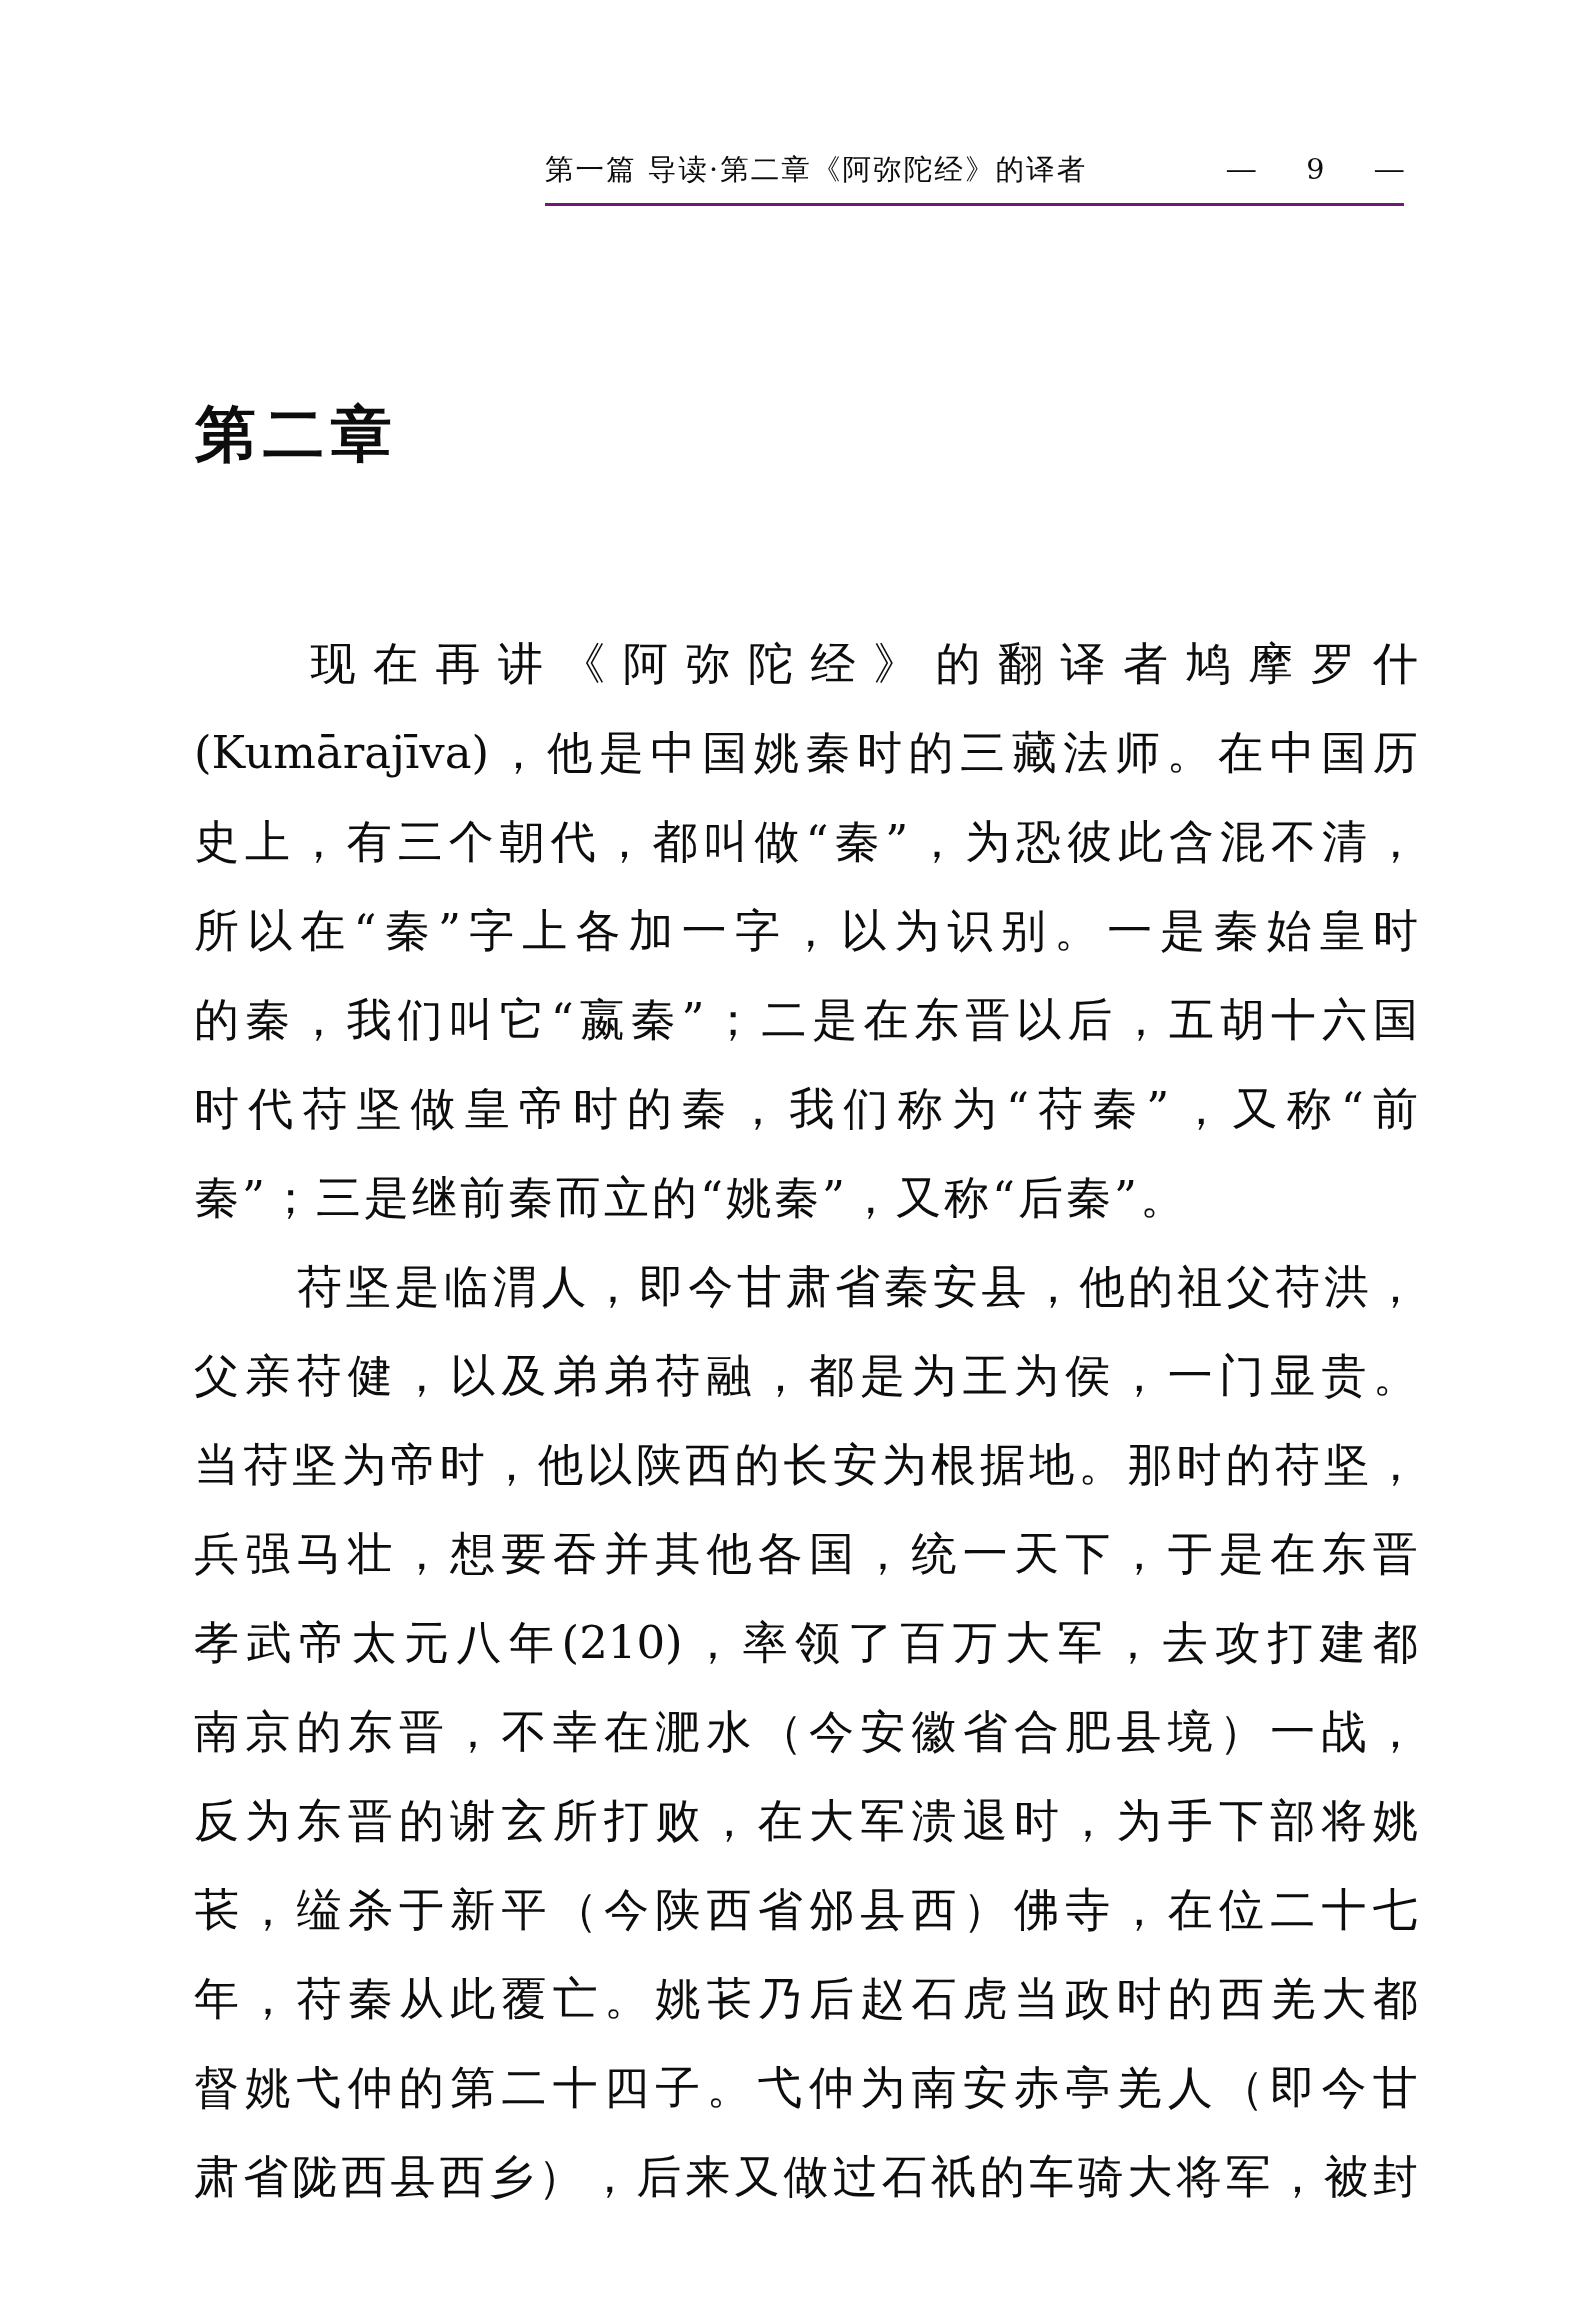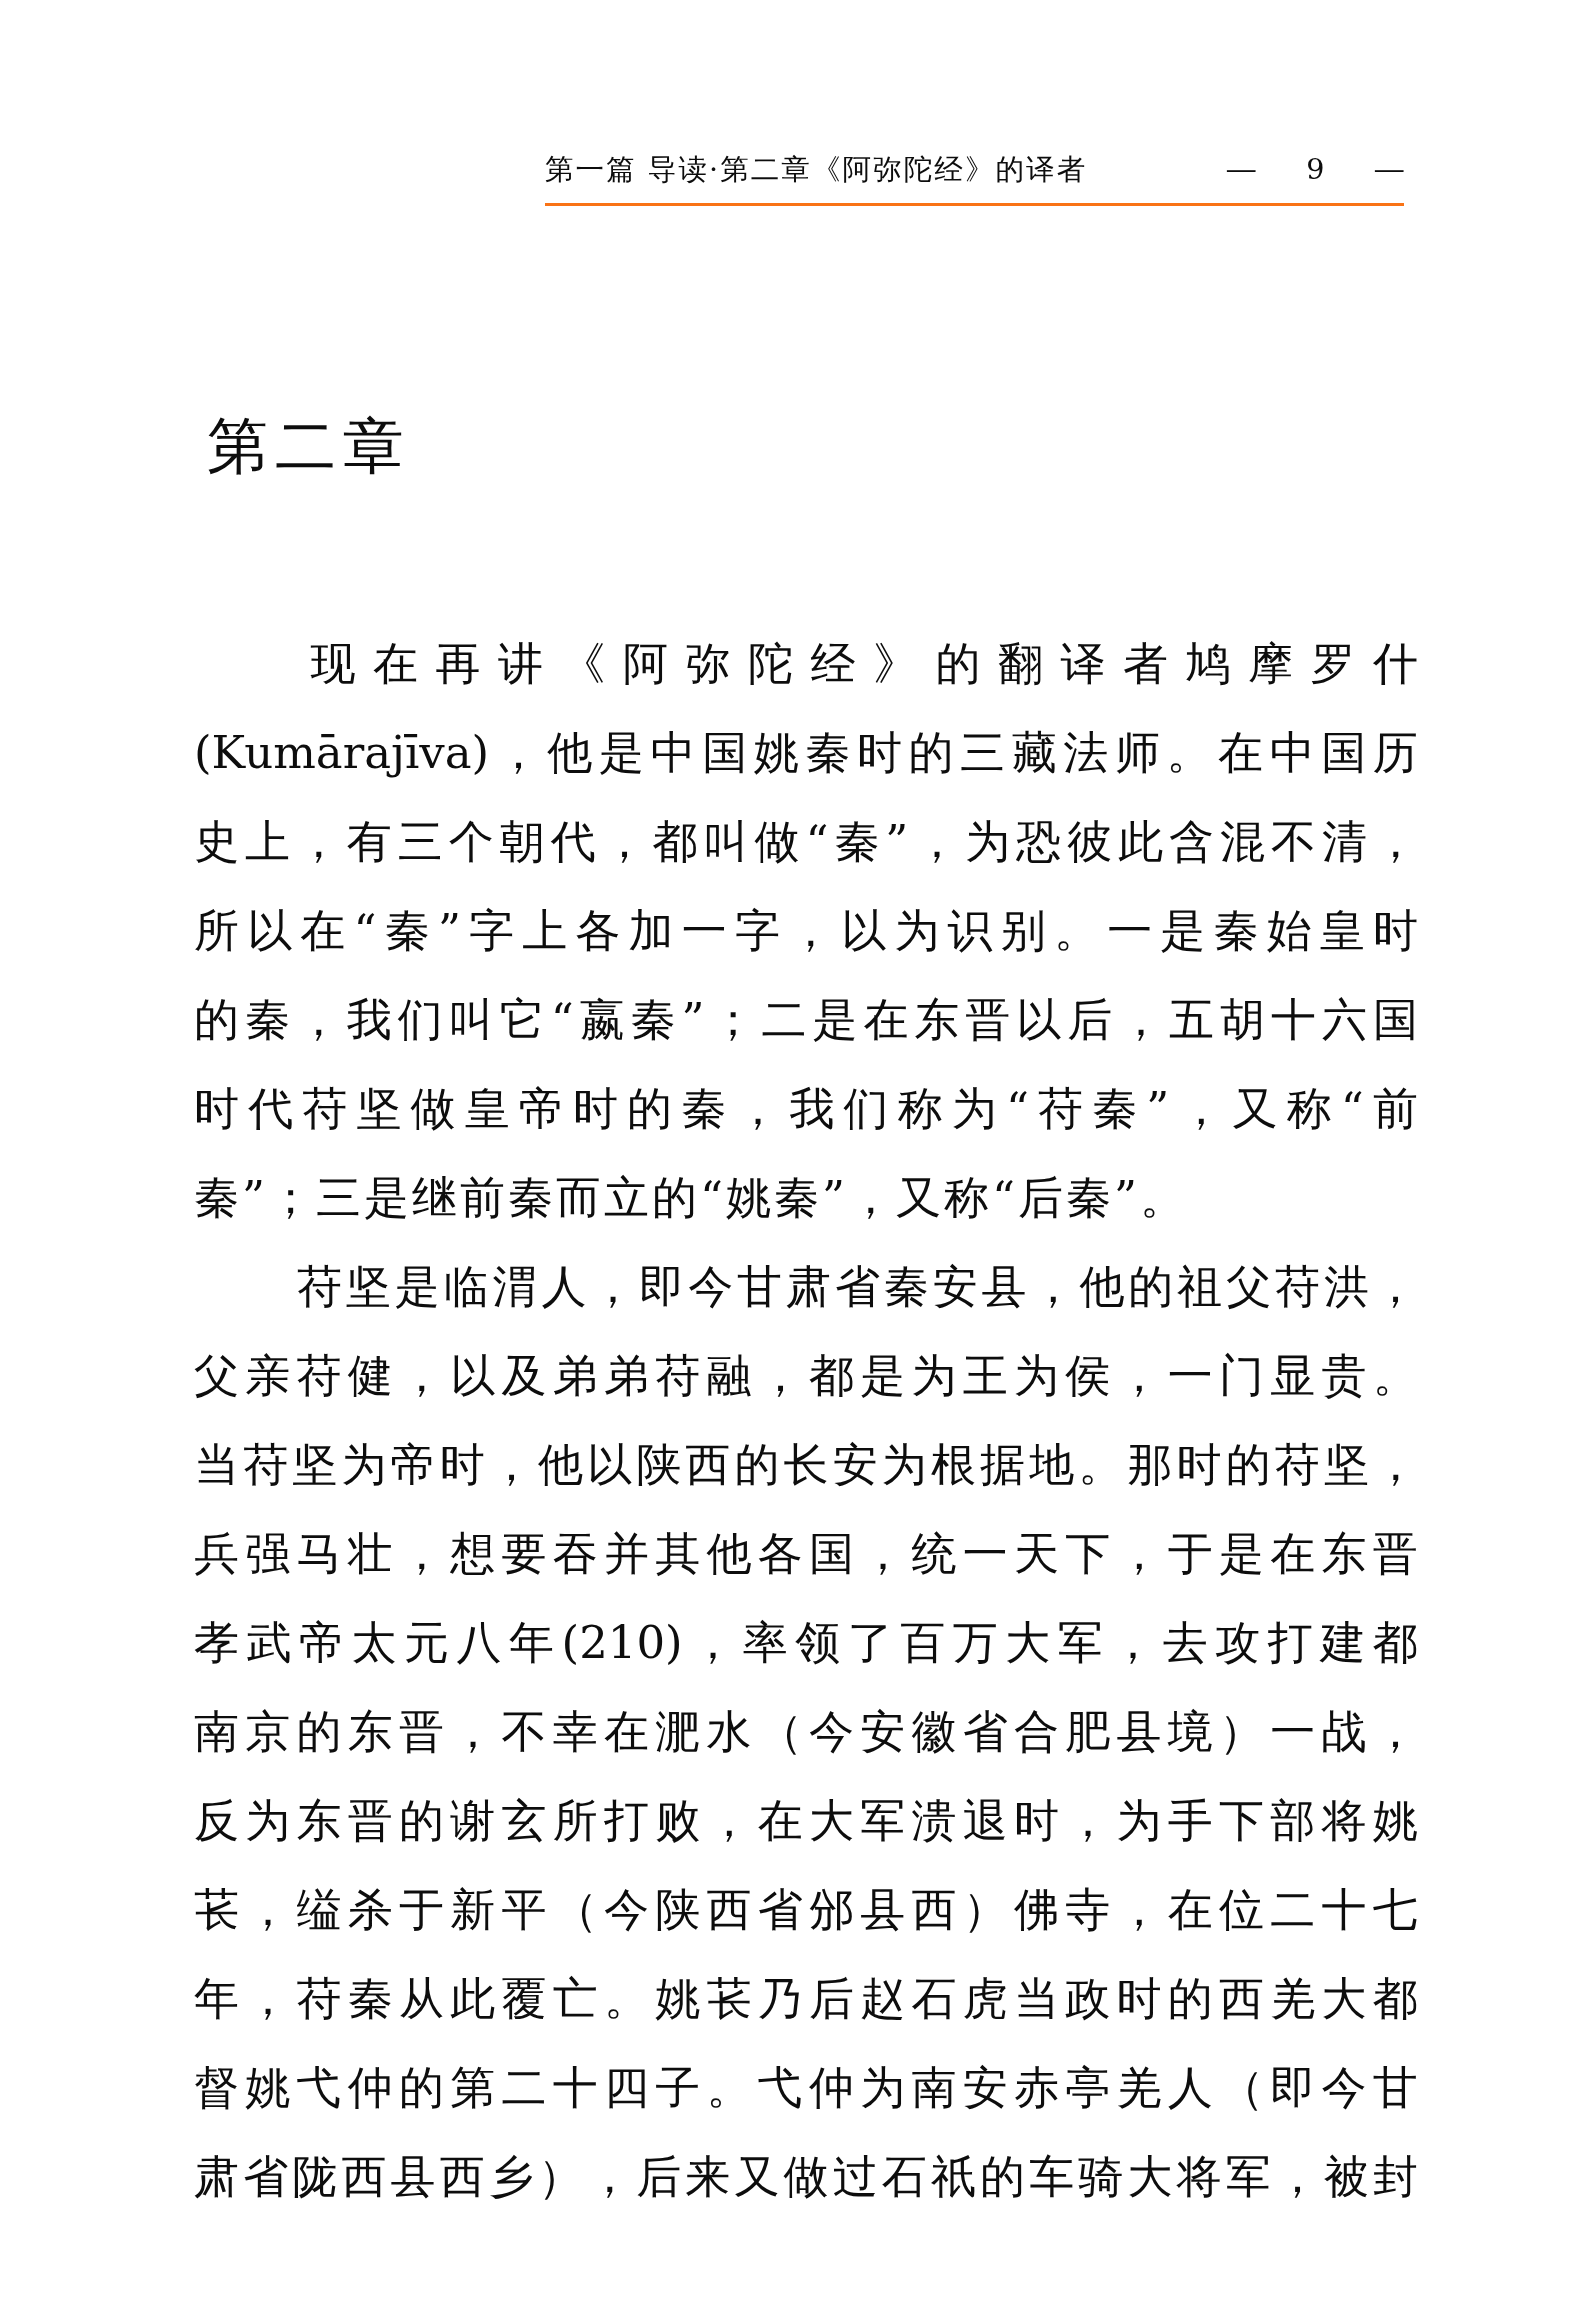--- a/index.html
+++ b/index.html
@@ -16,40 +16,40 @@
   .running-header{
     position:absolute;
     left:545px;top:150px;
     width:859px;
     display:flex;
     justify-content:space-between;
     align-items:baseline;
     font-size:28.6px;
     letter-spacing:2px;
     padding-bottom:13.8px;
-    border-bottom:3px solid #f97316;
+    border-bottom:3px solid #701a75;
     white-space:nowrap;
   }
   .pgnum-group{
     display:flex;
     align-items:baseline;
     gap:51px;
     margin-left:29.6px;
     letter-spacing:0;
   }
   .pgnum-group .dash{transform:scaleX(1.1);}
   
   .chapter-title{
     position:absolute;
     left:195px;top:394px;
-    margin:12px;
+    margin:0;
     display:flex;
     gap:61px;
     font-family:"DejaVu Sans","Liberation Sans",sans-serif;
-    font-weight:400;
+    font-weight:700;
     font-size:61px;
     letter-spacing:6.9px;
     white-space:nowrap;
   }
   
   .body-text{
     position:absolute;
     left:194px;top:619px;
     width:1224px;
     font-size:45px;

